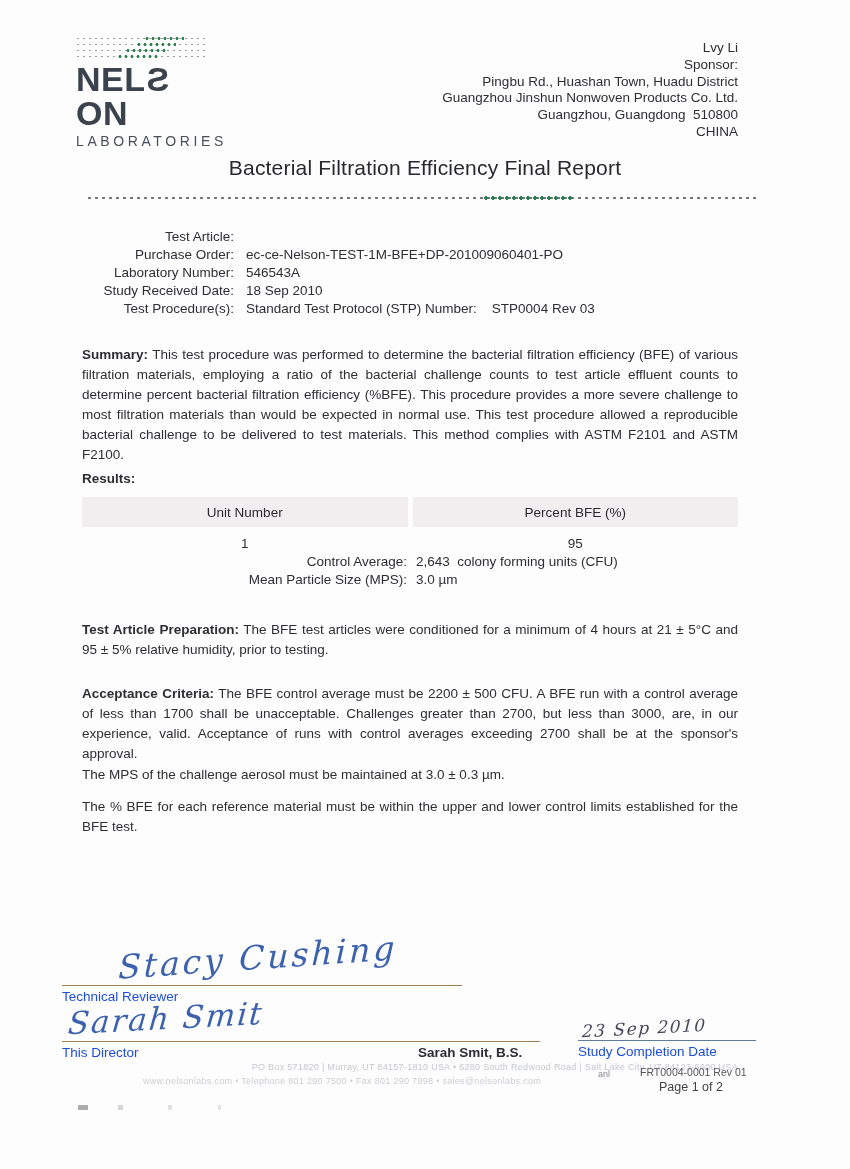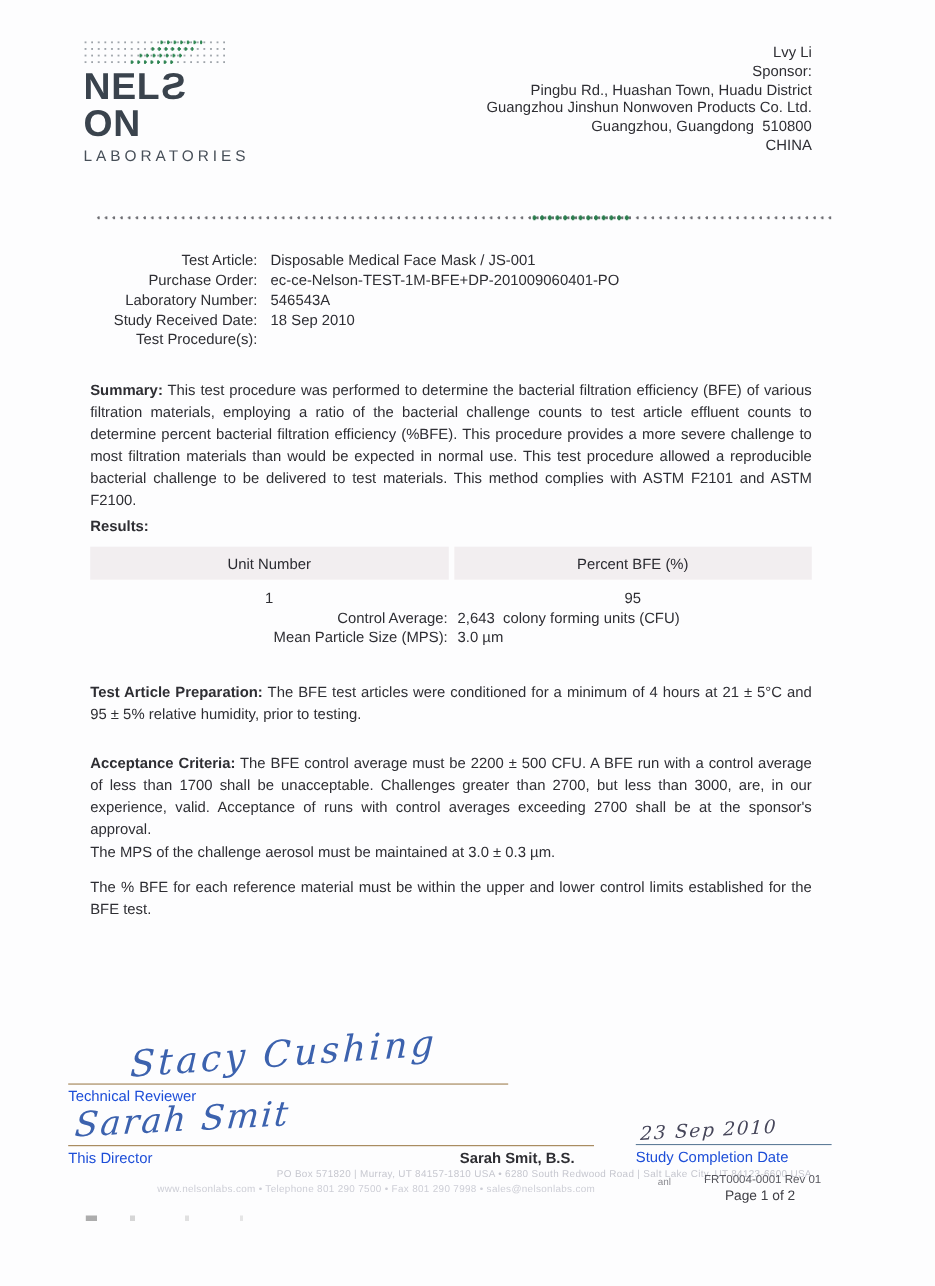--- a/index.html
+++ b/index.html
@@ -106,43 +106,44 @@
 
   <div class="sponsor">
     <div>Lvy Li</div>
     <div>Sponsor:</div>
     <div>Pingbu Rd., Huashan Town, Huadu District</div>
     <div>Guangzhou Jinshun Nonwoven Products Co. Ltd.</div>
     <div>Guangzhou, Guangdong  510800</div>
     <div>CHINA</div>
   </div>
 
+  <div class="title">Bacterial Filtration Efficiency Final Report</div>
   <div class="separator">
     <span class="green-band"></span>
   </div>
 
   <div class="info">
     <div class="info-row">
       <div class="info-label">Test Article:</div>
-      <div class="info-value">Disposable Medical Face Mask / JS-001</div>
     </div>
     <div class="info-row">
       <div class="info-label">Purchase Order:</div>
       <div class="info-value">ec-ce-Nelson-TEST-1M-BFE+DP-201009060401-PO</div>
     </div>
     <div class="info-row">
       <div class="info-label">Laboratory Number:</div>
       <div class="info-value">546543A</div>
     </div>
     <div class="info-row">
       <div class="info-label">Study Received Date:</div>
       <div class="info-value">18 Sep 2010</div>
     </div>
     <div class="info-row">
       <div class="info-label">Test Procedure(s):</div>
+      <div class="info-value">Standard Test Protocol (STP) Number:    STP0004 Rev 03</div>
     </div>
   </div>
 
   <div class="para" style="top:345px;">
     <span class="bold-inline">Summary:</span>
     <span>This test procedure was performed to determine the bacterial filtration efficiency (BFE) of various filtration materials, employing a ratio of the bacterial challenge counts to test article effluent counts to determine percent bacterial filtration efficiency (%BFE).  This procedure provides a more severe challenge to most filtration materials than would be expected in normal use.  This test procedure allowed a reproducible bacterial challenge to be delivered to test materials.  This method complies with ASTM F2101 and ASTM F2100.</span>
   </div>
 
   <div class="results-heading">Results:</div>
   <div class="results-table">

